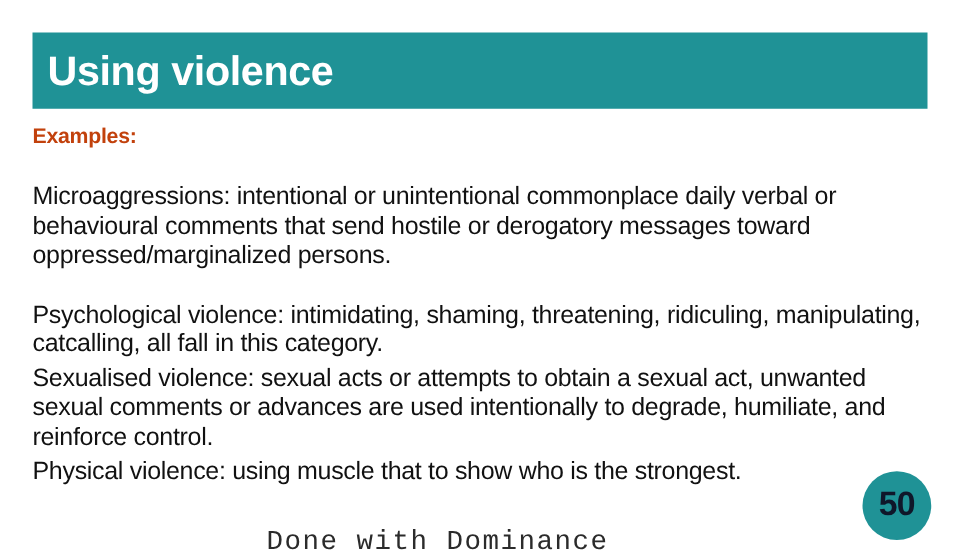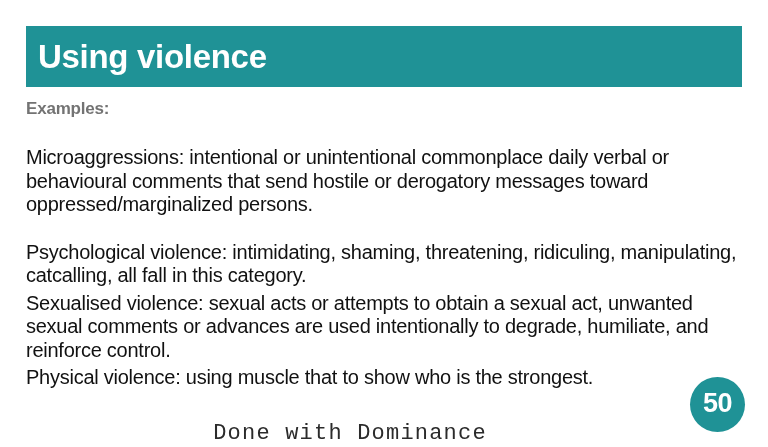--- a/index.html
+++ b/index.html
@@ -54,21 +54,21 @@
     position: absolute;
     left: 26px;
     top: 98px;
     width: 716px;
   }
 
   .examples-heading {
     font-family: "Liberation Sans", sans-serif;
     font-size: 17px;
     font-weight: bold;
-    color: #737373;
+    color: #c2410c;
     line-height: 22px;
     margin: 0 0 0 0;
     letter-spacing: -0.2px;
   }
 
   .para {
     font-family: "Liberation Sans", sans-serif;
     font-size: 20px;
     font-weight: normal;
     color: #111111;
@@ -110,21 +110,21 @@
     top: 377px;
     width: 55px;
     height: 55px;
     border-radius: 50%;
     background: #1f9296;
     display: flex;
     align-items: center;
     justify-content: center;
   }
   .page-badge-number {
-    color: #ffffff;
+    color: #0f172a;
     font-family: "Liberation Sans", sans-serif;
     font-size: 27px;
     font-weight: bold;
     line-height: 1;
     letter-spacing: -0.5px;
     transform: translateY(-1px);
   }
 </style>
 </head>
 <body>

